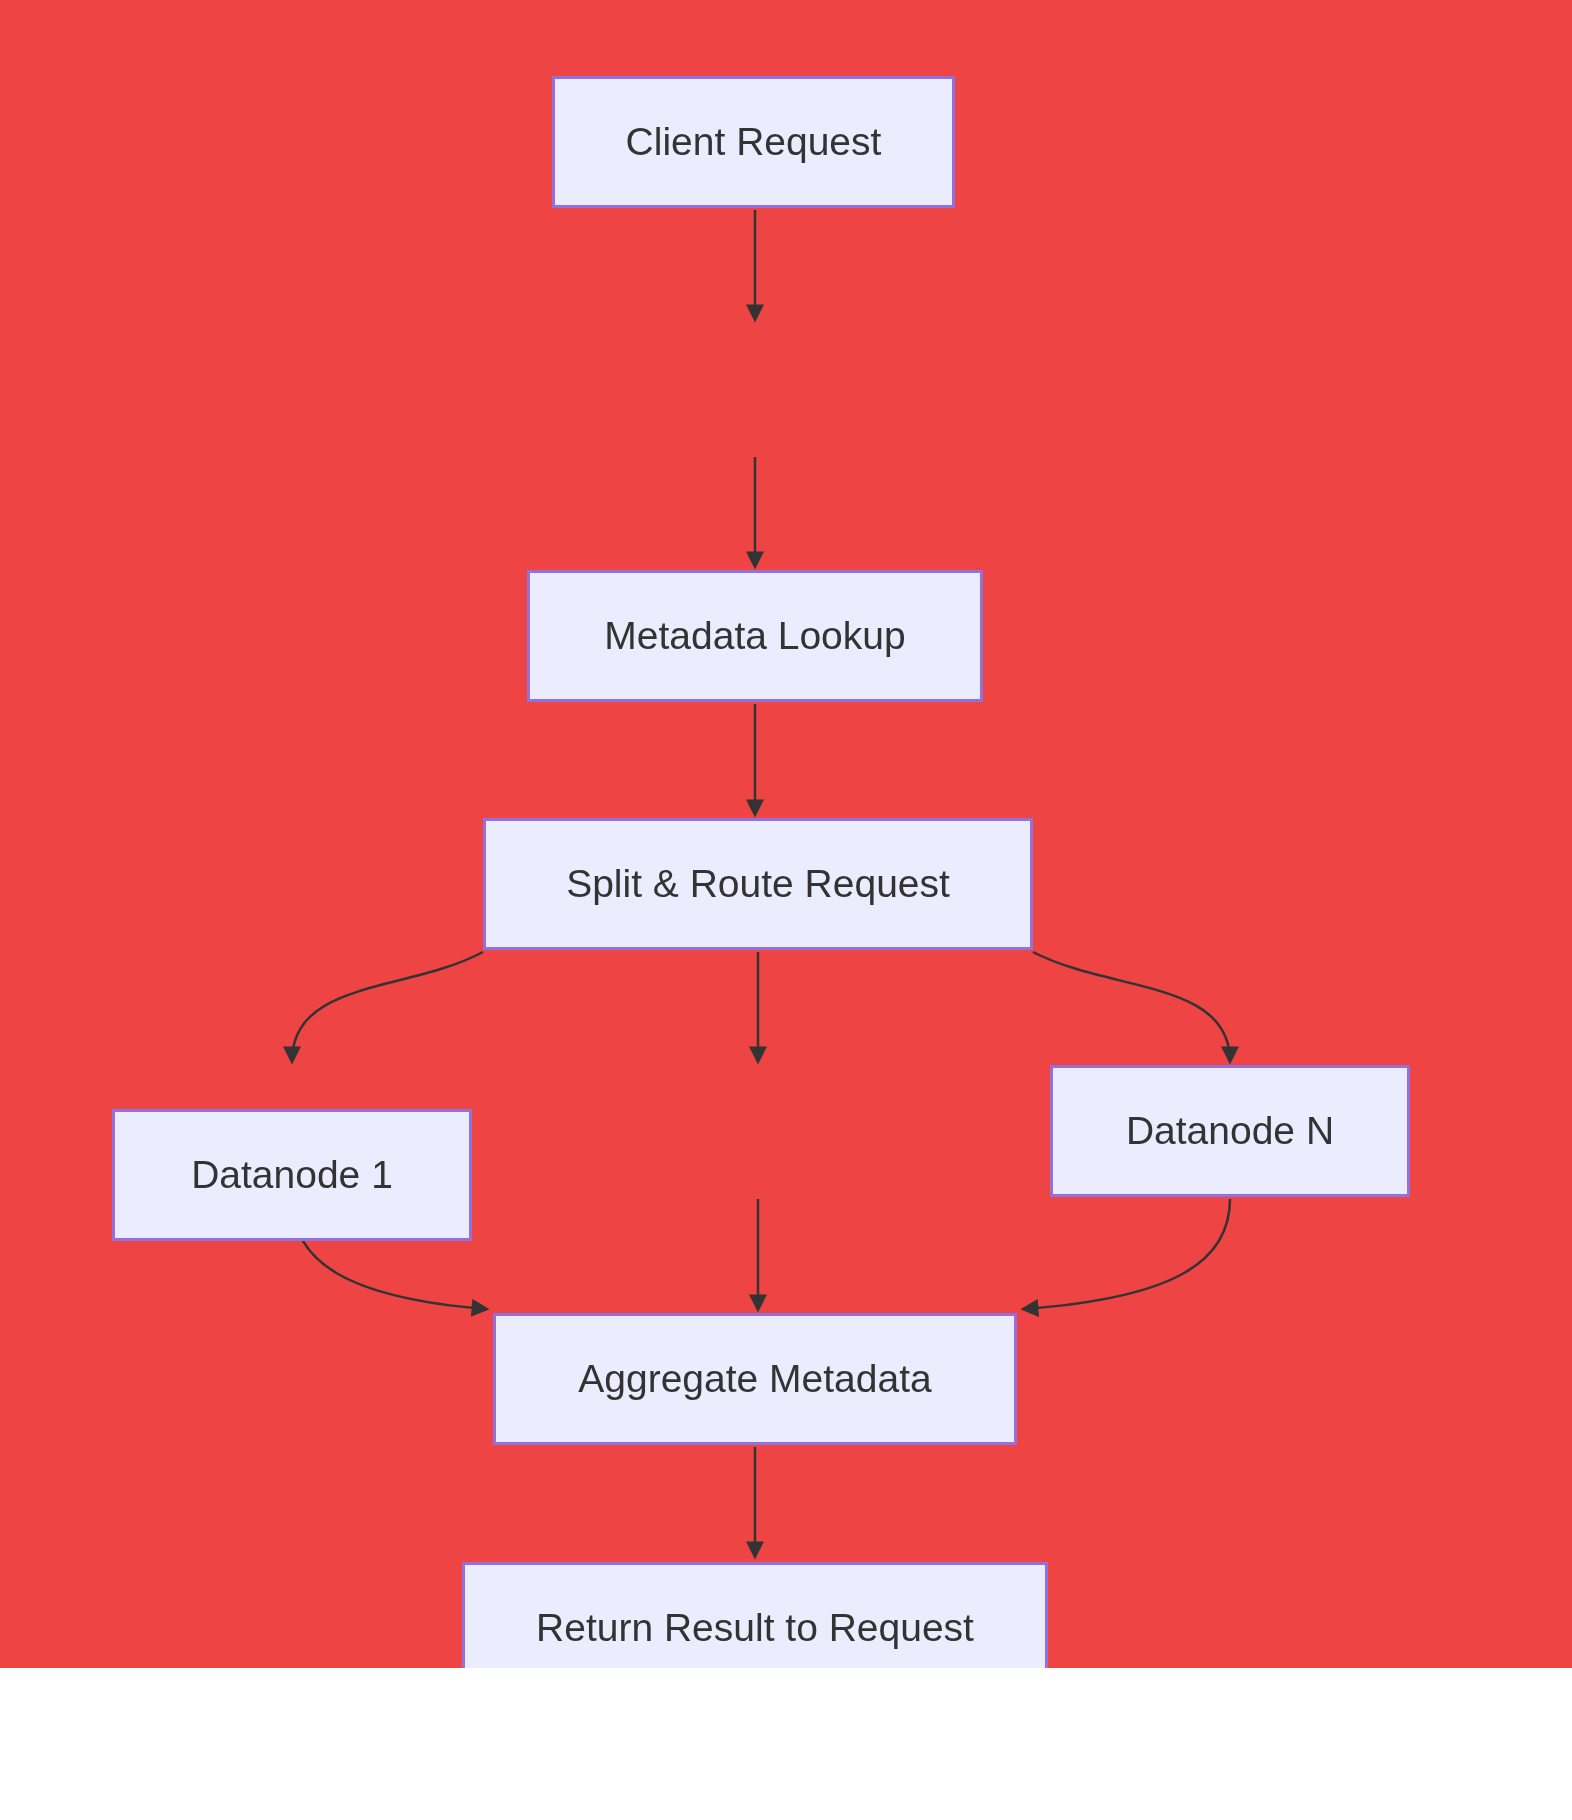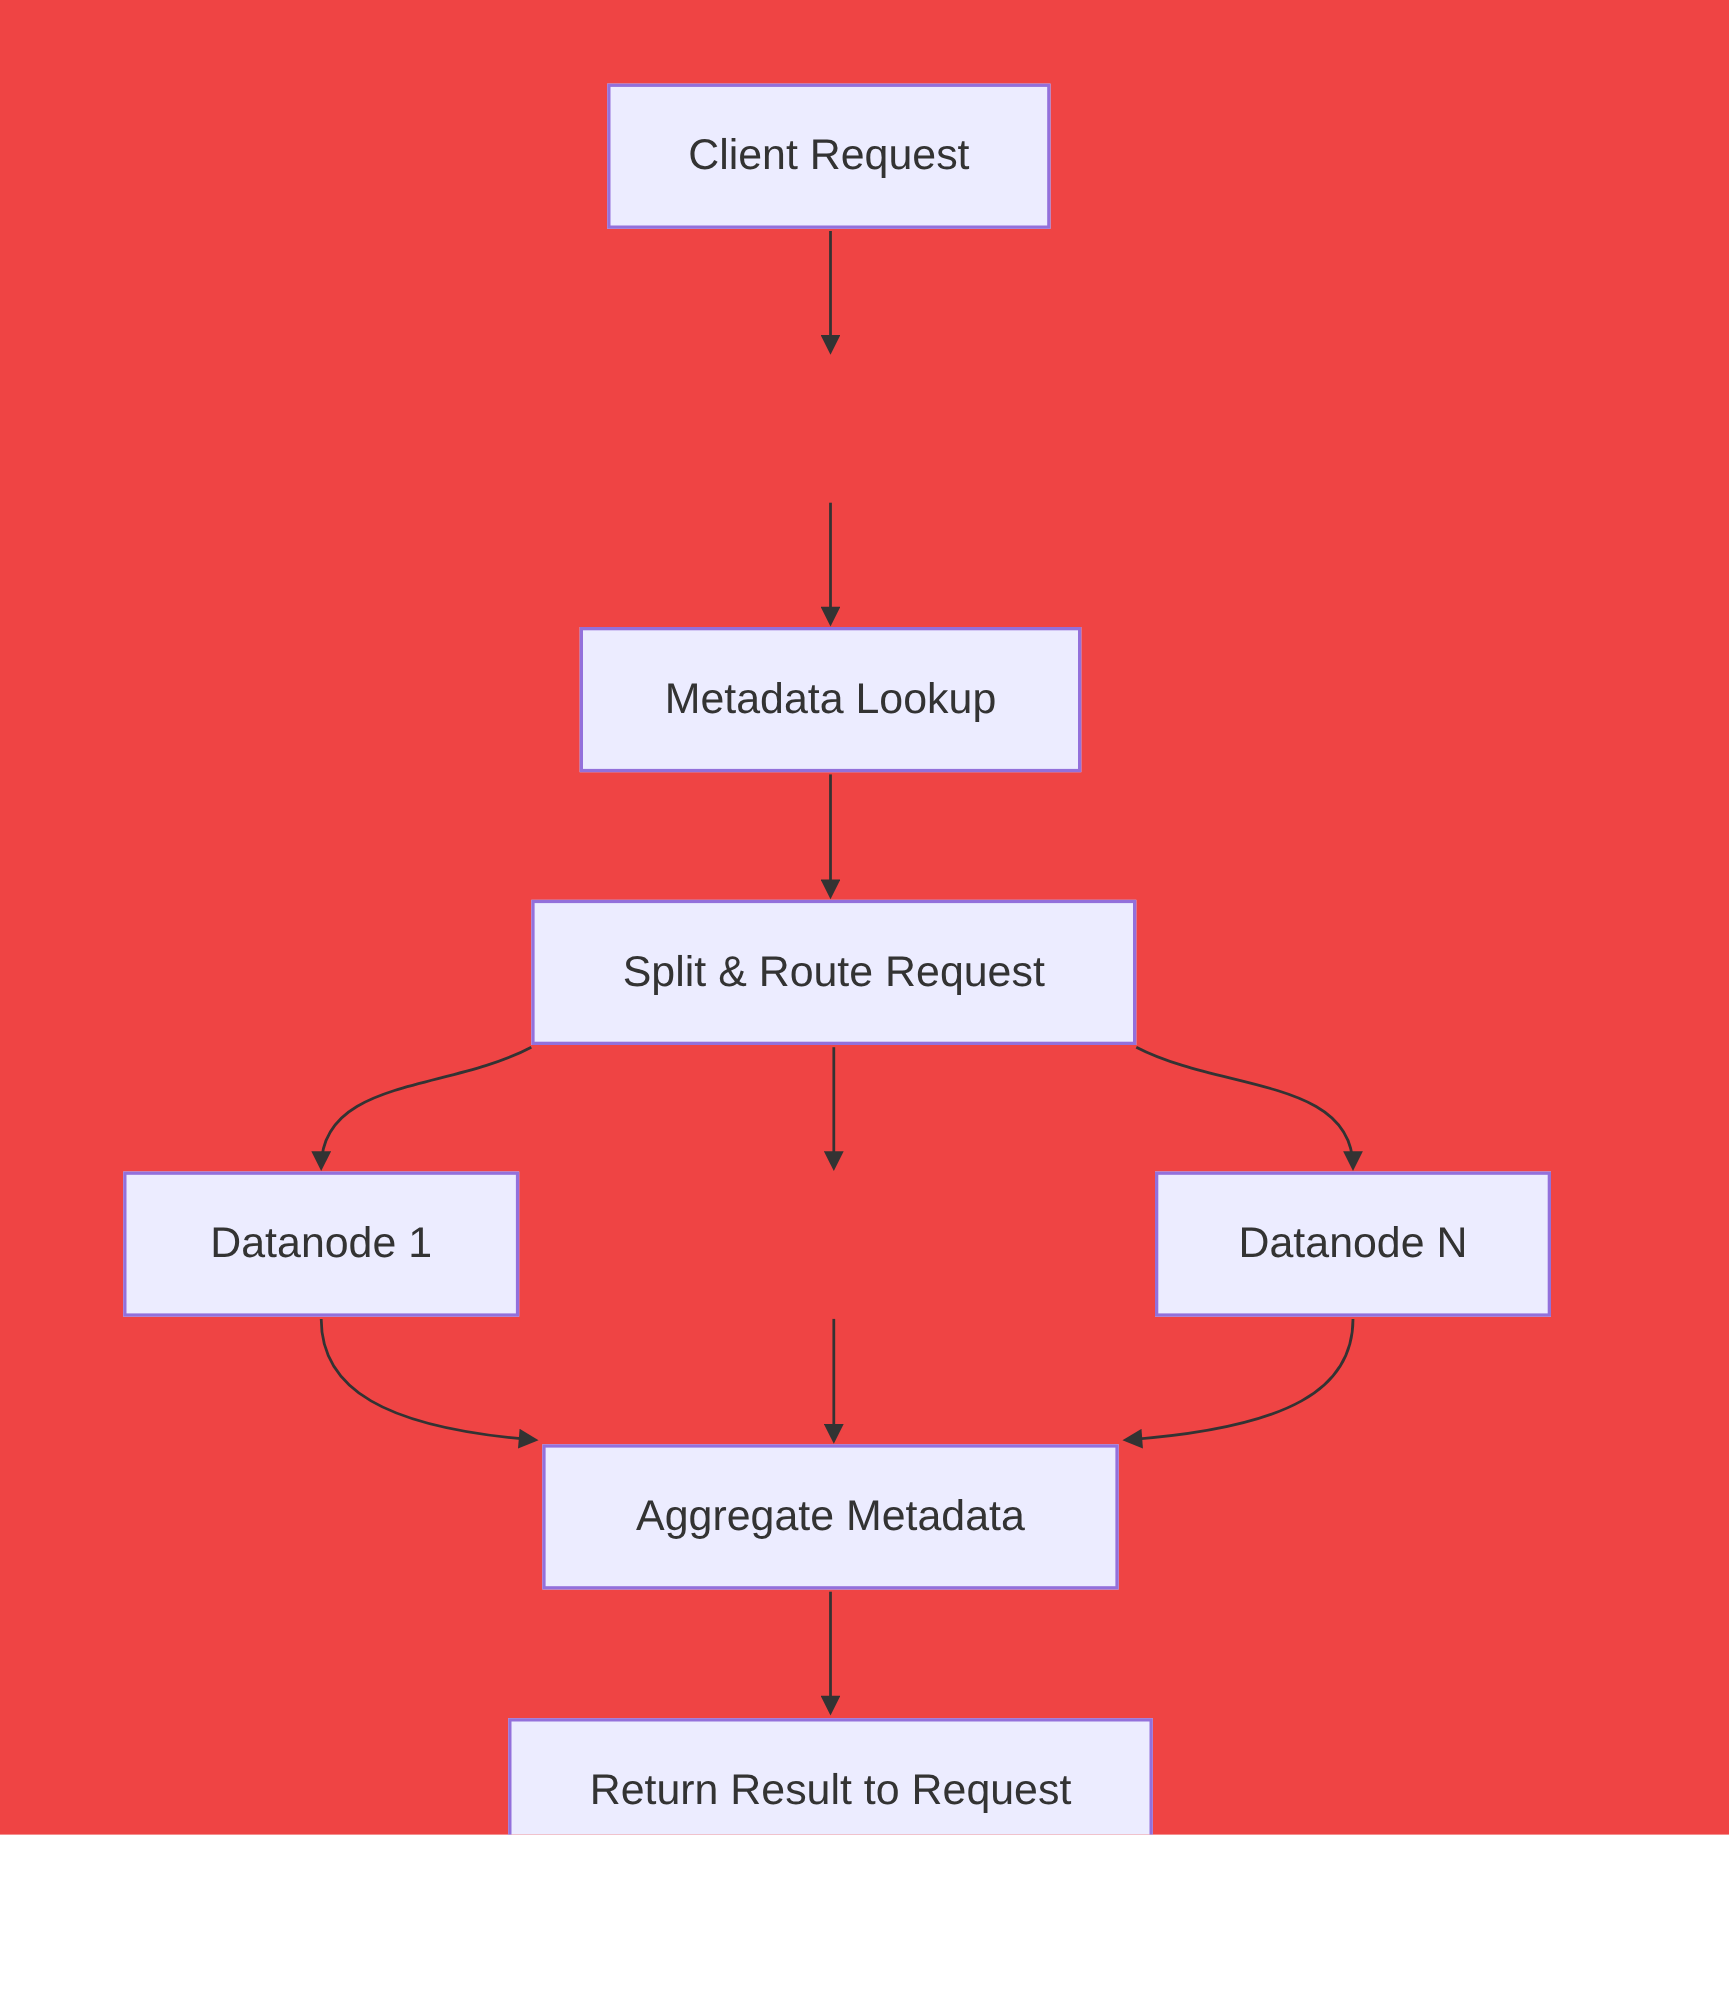--- a/index.html
+++ b/index.html
@@ -67,21 +67,21 @@
     <path class="edge" d="M 755 1447 V 1556" marker-end="url(#arrowhead)"></path>
   </svg>
 
   <div class="node" style="left:552px;  top:76px;   width:403px; height:132px">Client Request</div>
 
 
   <div class="node" style="left:483px;  top:818px;  width:550px; height:132px">Split &amp; Route Request</div>
 
   <div class="node" style="left:527px;  top:570px;  width:456px; height:132px">Metadata Lookup</div>
 
-  <div class="node" style="left:112px;  top:1065px; width:360px; height:132px">Datanode 1</div>
+  <div class="node" style="left:112px;  top:1109px; width:360px; height:132px">Datanode 1</div>
 
 
   <div class="node" style="left:1050px; top:1065px; width:360px; height:132px">Datanode N</div>
 
   <div class="node" style="left:493px;  top:1313px; width:524px; height:132px">Aggregate Metadata</div>
 
   <div class="node" style="left:462px;  top:1562px; width:586px; height:132px">Return Result to Request</div>
 
 </div>
 

